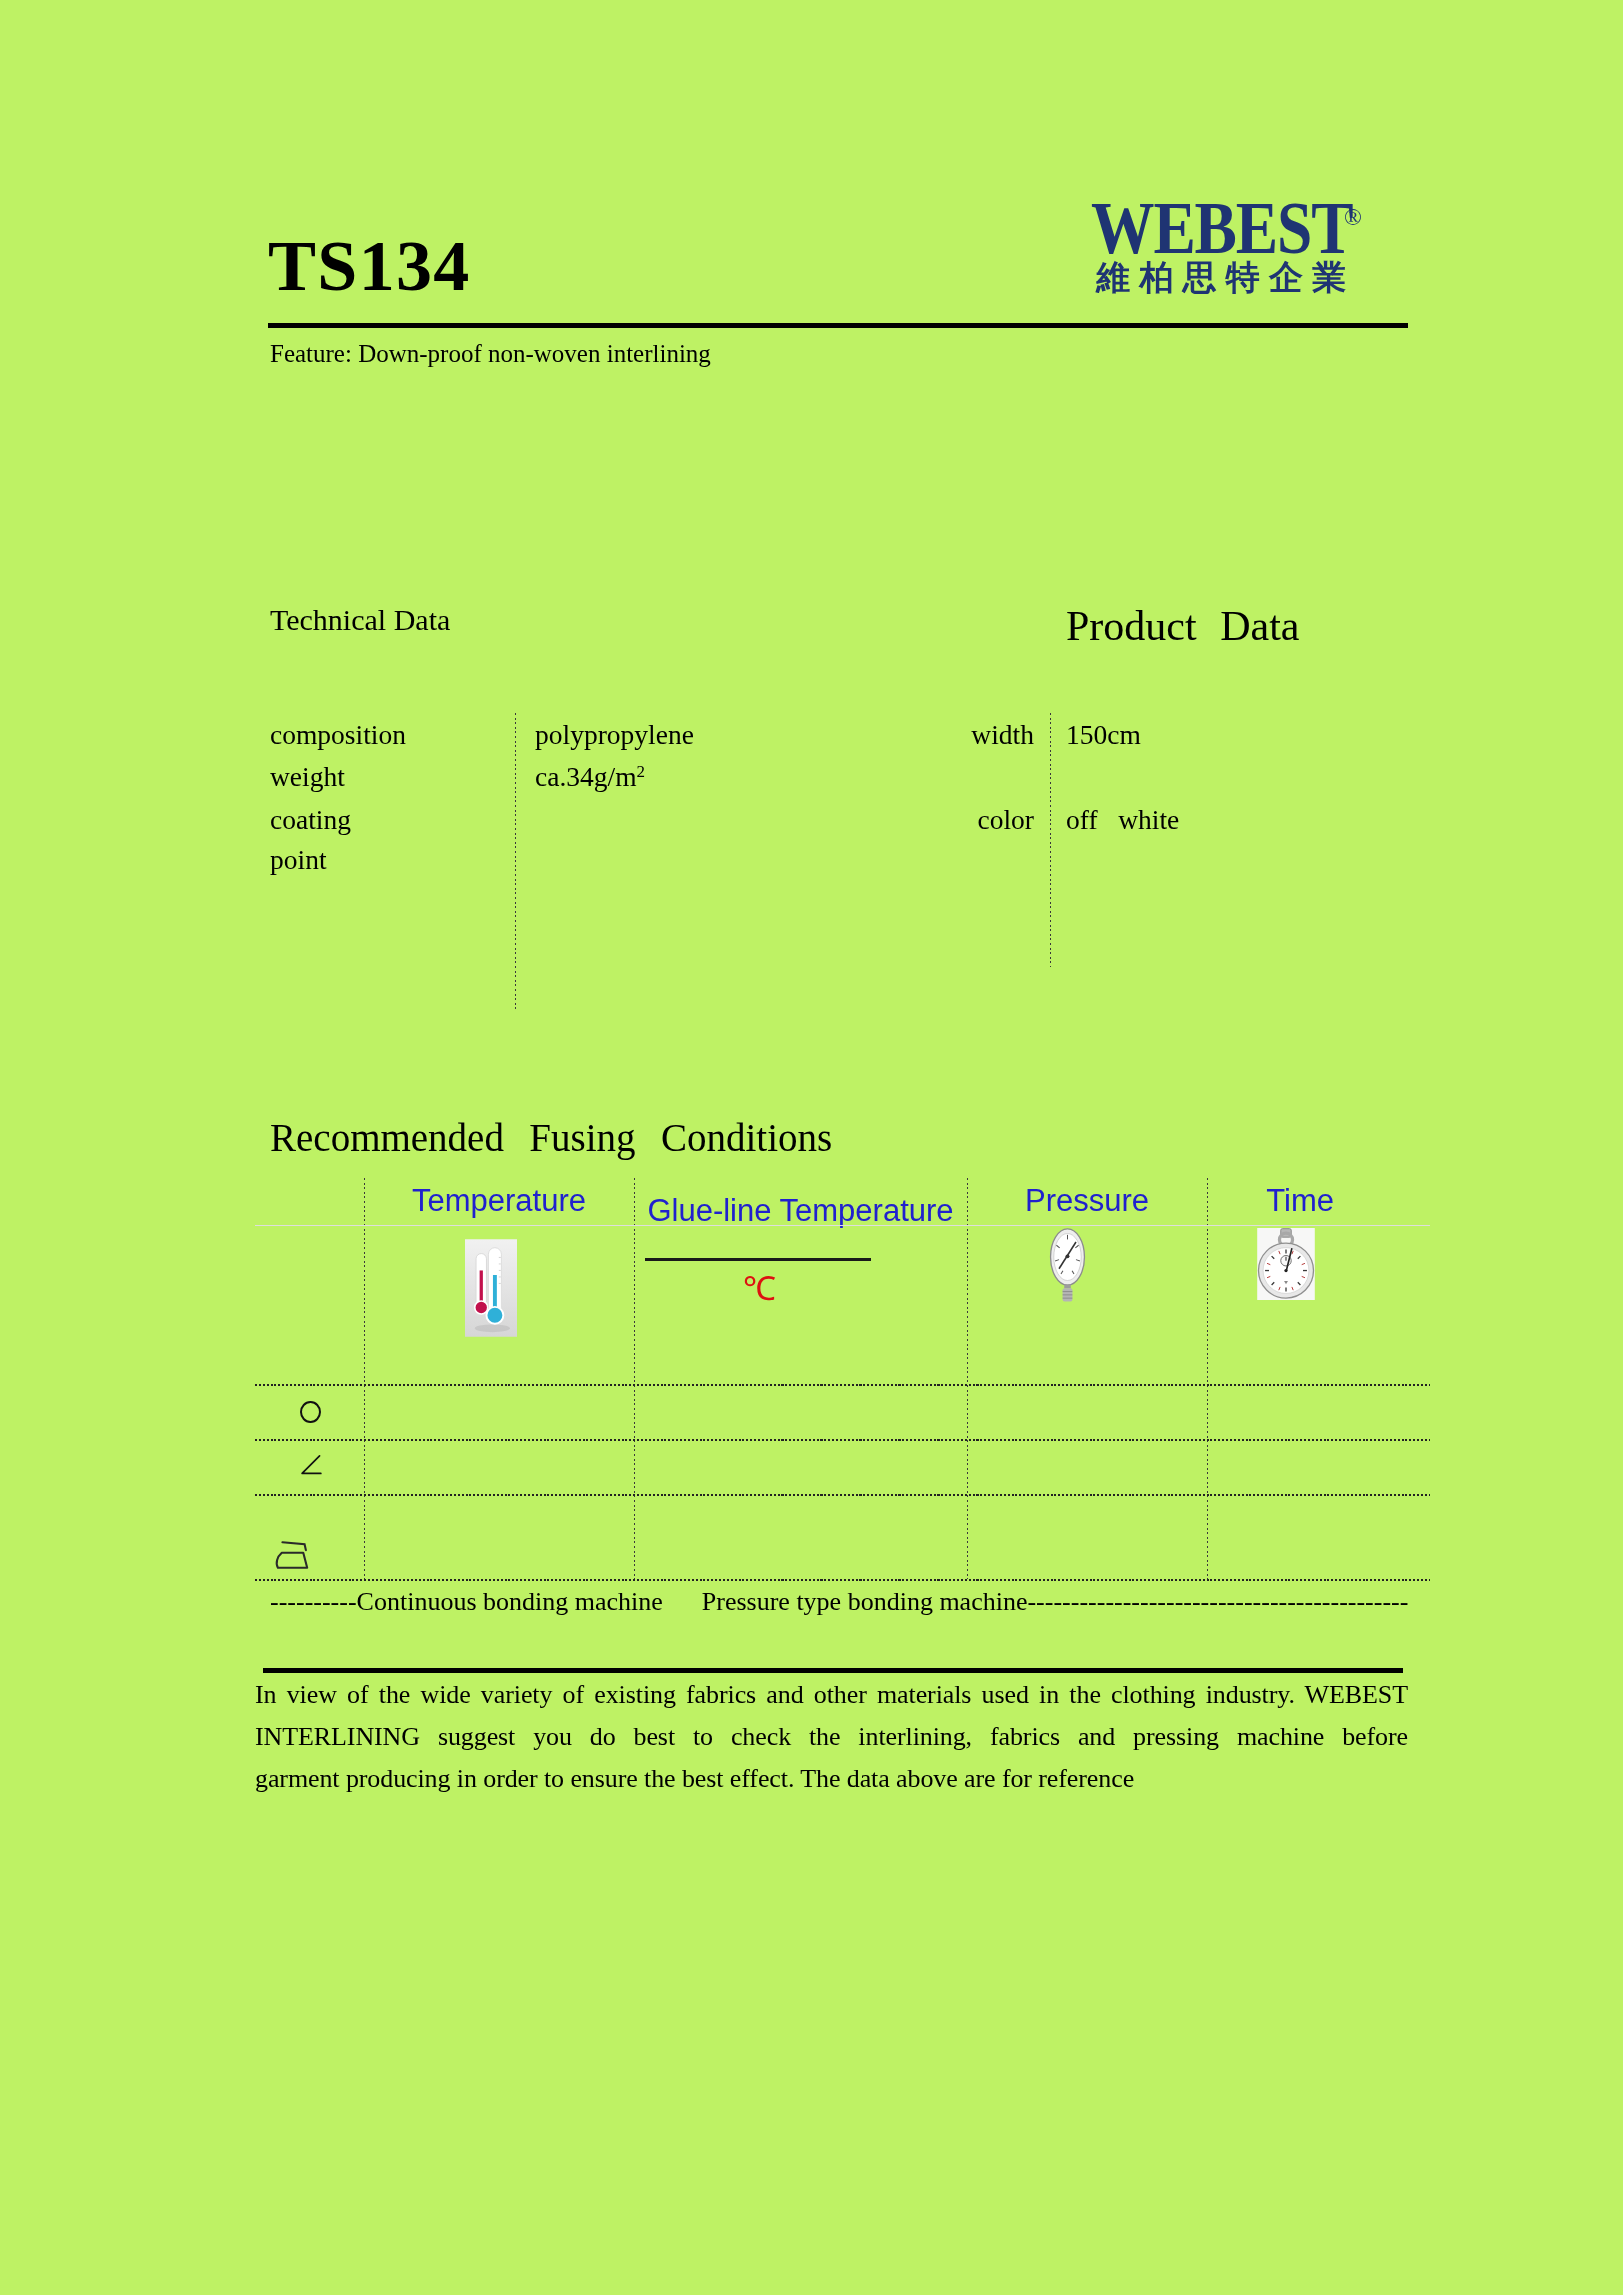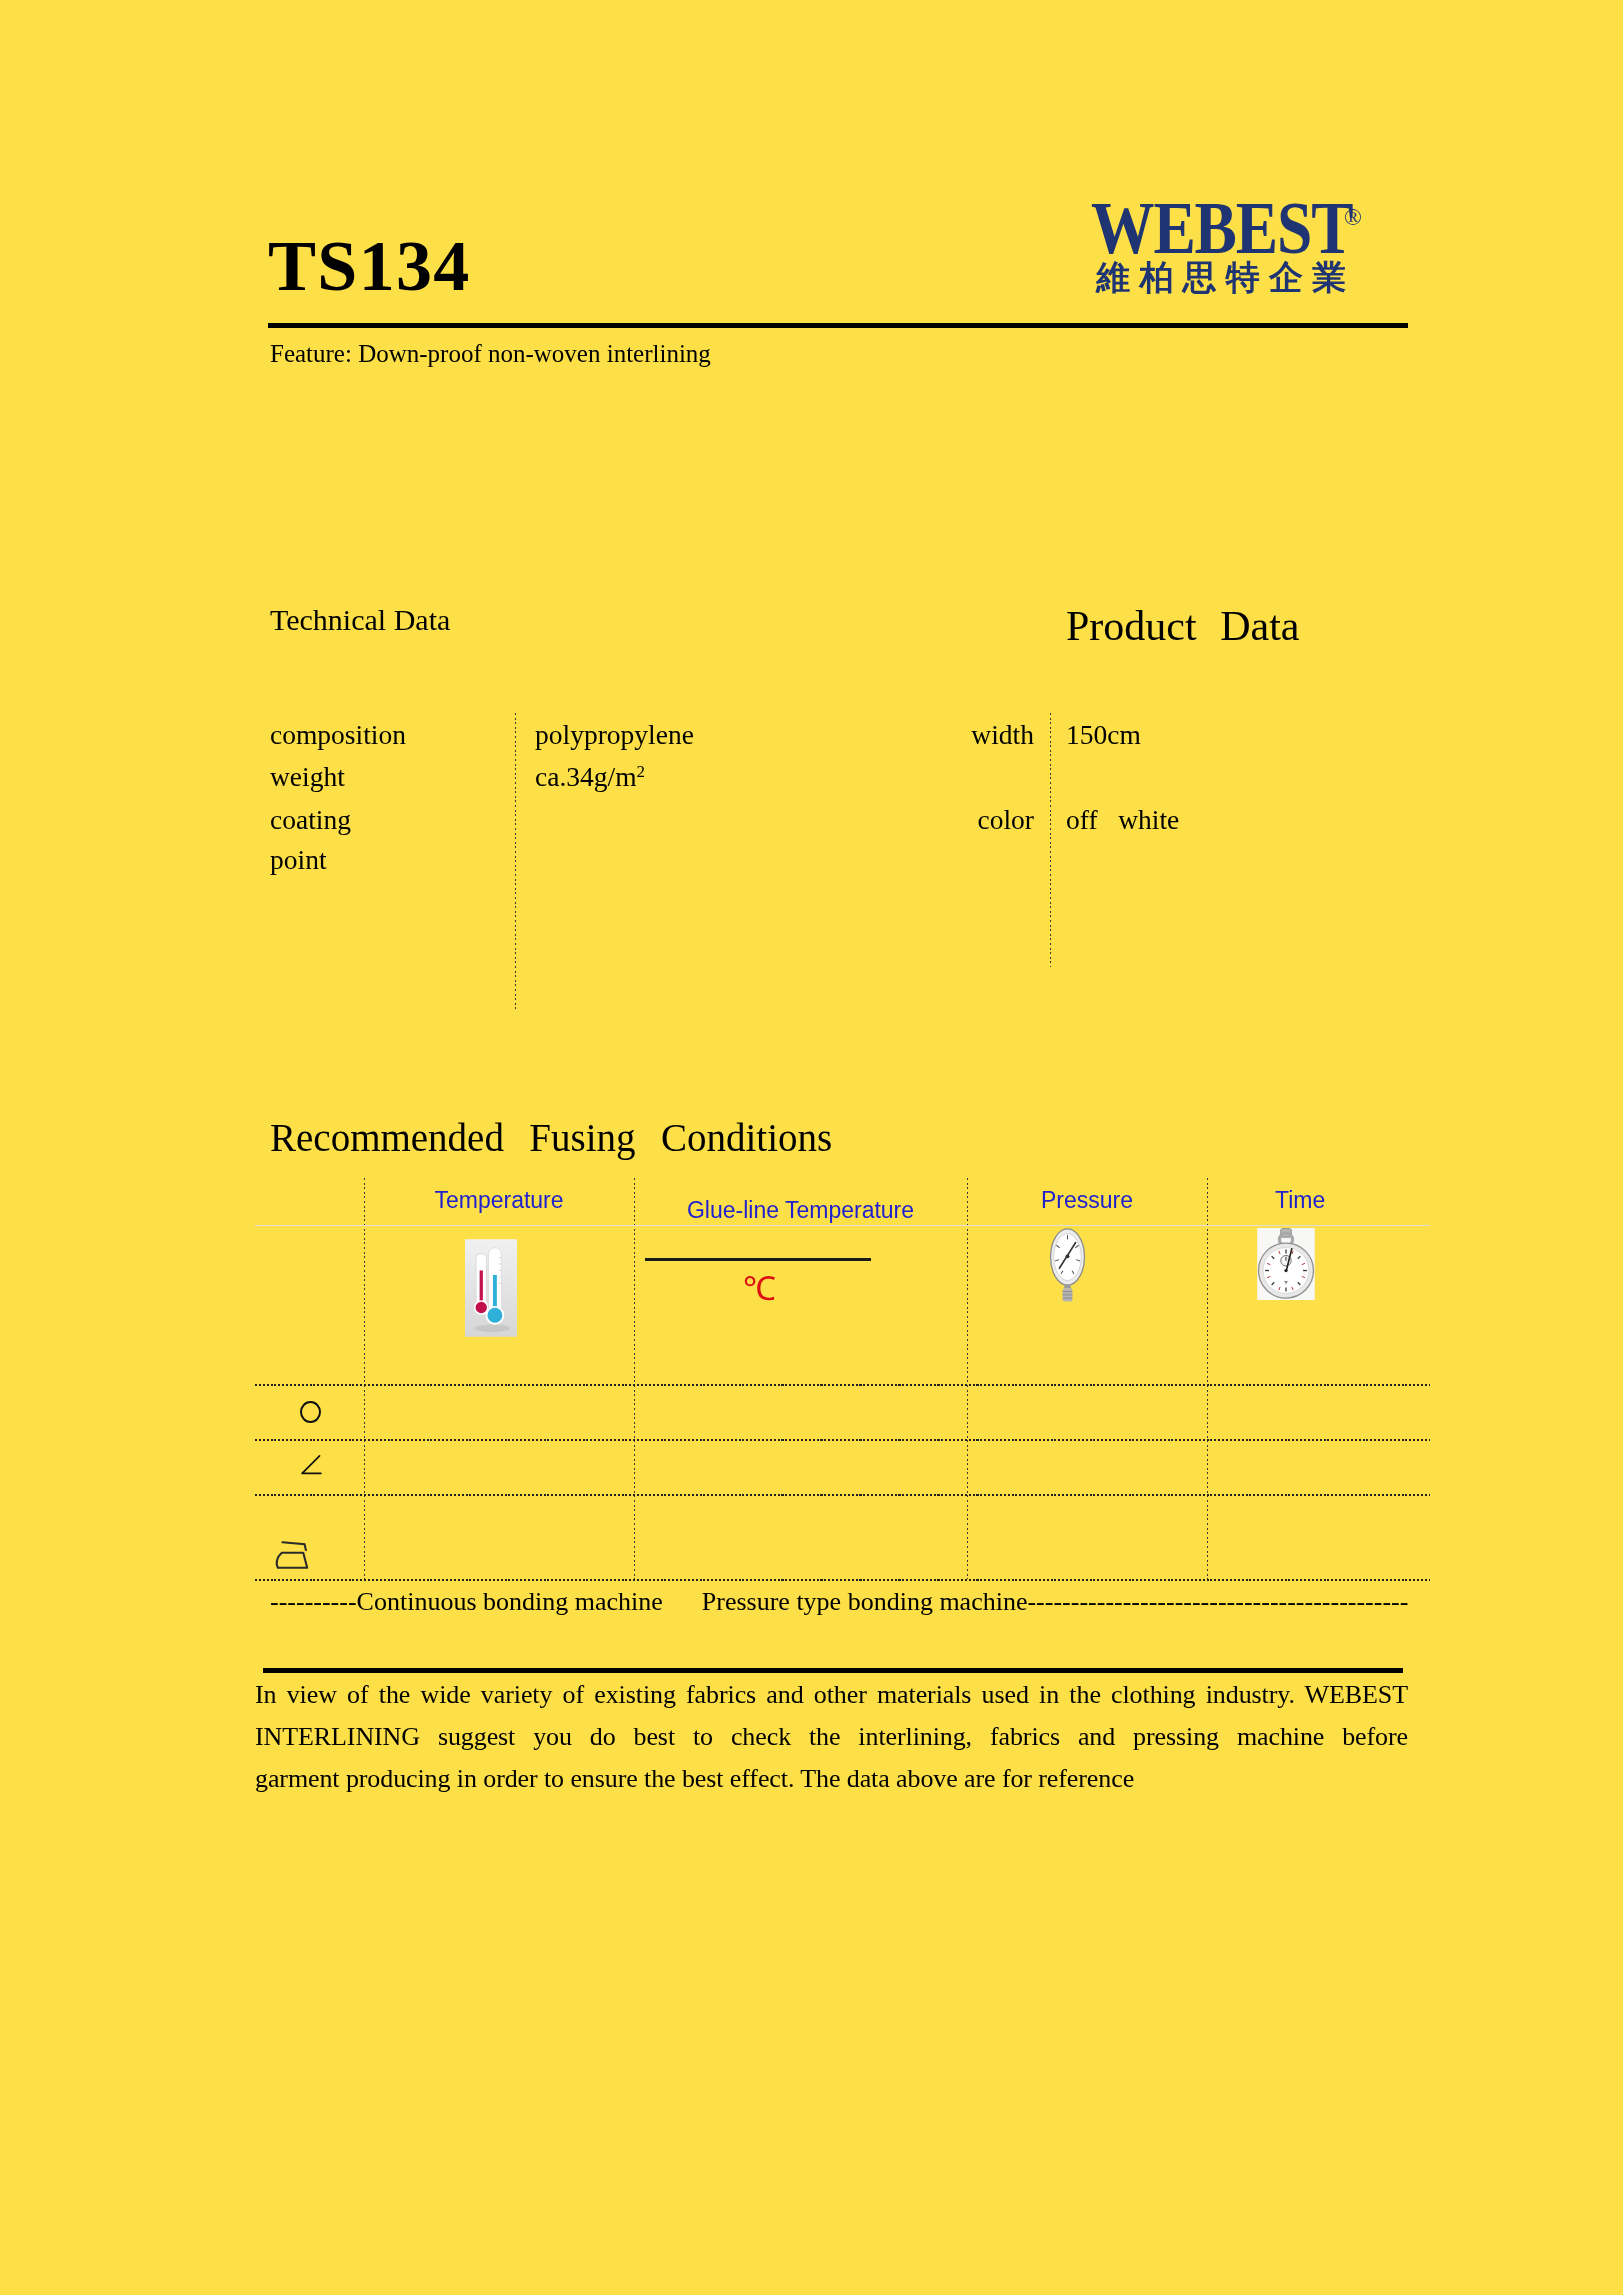--- a/index.html
+++ b/index.html
@@ -1,17 +1,17 @@
 <!DOCTYPE html>
 <html style="font-size:10.5px"><head>
 <meta charset="utf-8">
 <style>
   html,body{margin:0;padding:0;background:#888;}
   .page{
-    position:relative;width:1623px;height:2295px;background:#fde047;
+    position:relative;width:1623px;height:2295px;background:#bef264;
     font-family:"Liberation Serif",serif;color:#000;overflow:hidden;margin:0 auto;
   }
   .abs{position:absolute;}
 
   
   .product-code{left:268px;top:230px;font-size:72px;font-weight:bold;line-height:1;letter-spacing:1.3px;}
   .logo-wrap{left:1087px;top:190px;width:288px;}
   .logo-brand{position:absolute;left:3.9px;top:2px;font-size:73px;line-height:1;font-weight:600;
     color:#1F3473;letter-spacing:-1.3px;transform:scaleX(.87);transform-origin:left top;}
   .logo-reg{position:absolute;left:257px;top:14.4px;font-size:23.6px;color:#1F3473;font-family:"Liberation Serif",serif;}
@@ -24,21 +24,21 @@
   .h-product{left:1066px;top:605px;font-size:42px;line-height:1;word-spacing:13px;}
   .h-fusing{left:270px;top:1118px;font-size:39px;line-height:1;word-spacing:15.7px;}
 
   
   .td-label{font-size:27.5px;line-height:1;}
   .dotted-v{width:1.3px;background-image:repeating-linear-gradient(180deg,#3a3a3a 0 2px,transparent 2px 4.6px);}
   .dotted-h{height:2px;background-image:repeating-linear-gradient(90deg,#222 0 2px,transparent 2px 3.9px);}
   sup.small{font-size:17px;vertical-align:9.2px;}
 
   
-  .col-head{font-size:23px;line-height:31px;color:#2021CE;text-align:center;font-family:"Liberation Sans",sans-serif;font-weight:500;}
+  .col-head{font-size:31px;line-height:31px;color:#2021CE;text-align:center;font-family:"Liberation Sans",sans-serif;font-weight:500;}
   .gray-line{height:1.3px;background:#dedede;}
   .glue-blank{background:#1a1a1a;height:2.6px;}
   .glue-unit{font-size:33px;color:#DD1111;line-height:1;text-align:center;}
   .sym-circle{width:17px;height:18.3px;border:2px solid #111;border-radius:50%;}
   .caption-line{font-size:26px;line-height:1;white-space:pre;}
 
   
   .footer-rule{left:263px;top:1668px;width:1140px;height:4.6px;background:#000;}
   .footer-text{left:255px;top:1674px;width:1153px;font-size:26px;line-height:42px;
     font-family:Liberation Serif, serif;letter-spacing:-0.1px;}

